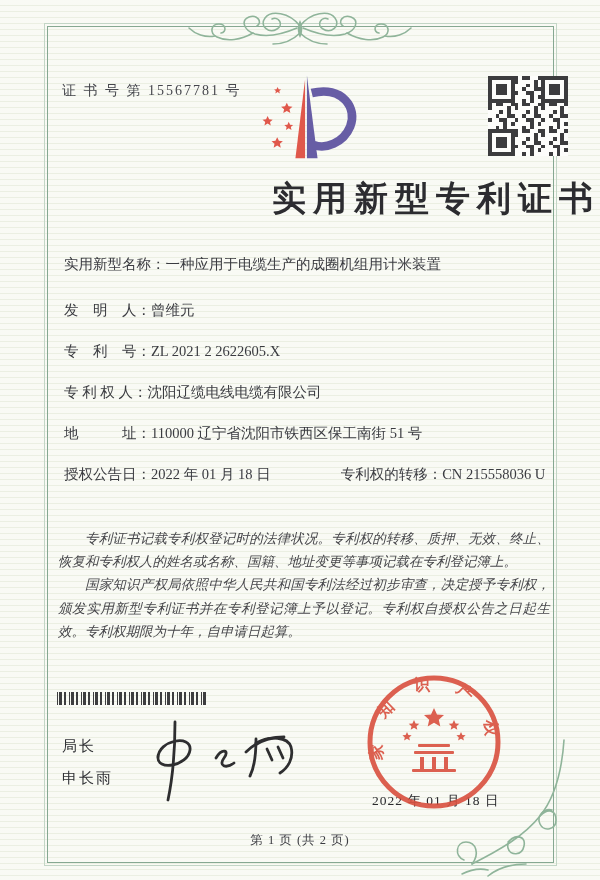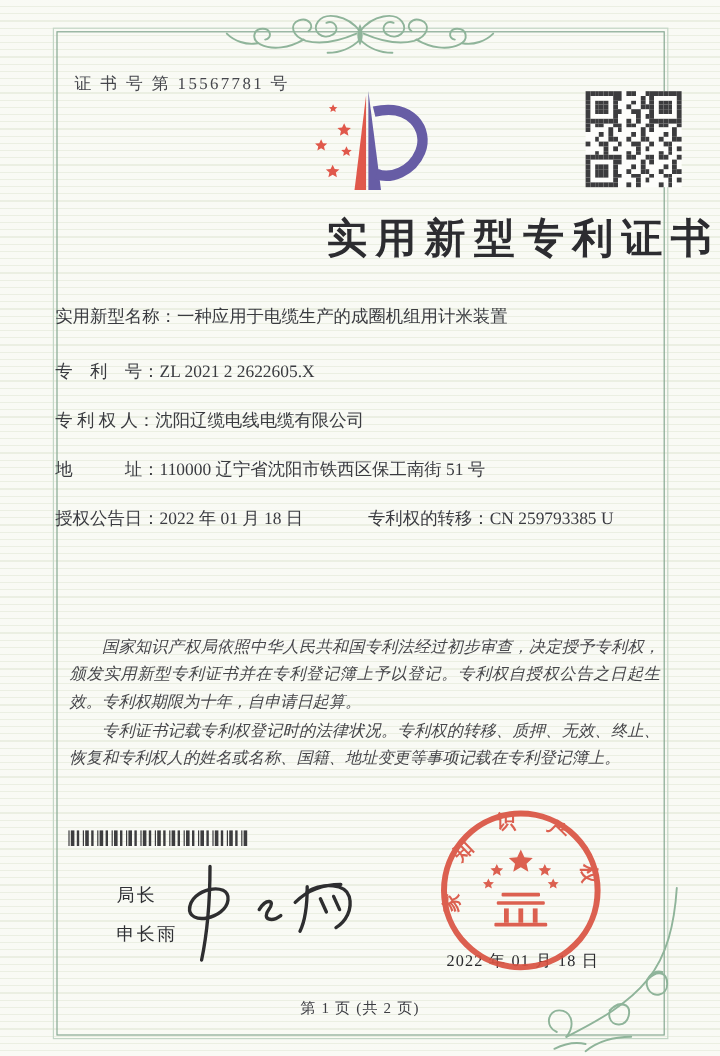--- a/index.html
+++ b/index.html
@@ -16,53 +16,53 @@
     border:1px solid var(--frame-green,#86a892);
     pointer-events:none;
   }
   .frame::after{
     content:"";position:absolute;inset:-4px;
     border:1px solid #c3d6c6;
   }
   .ornament-top{position:absolute;left:185px;top:0px;width:230px;height:50px;}
   .ornament-corner{position:absolute;right:28px;bottom:0px;width:120px;height:150px;}
   .cert-no{
-    position:absolute;left:62px;top:61px;font-size:14px;letter-spacing:2px;color:#45464c;
+    position:absolute;left:62px;top:82px;font-size:14px;letter-spacing:2px;color:#45464c;
   }
   .logo{position:absolute;left:248px;top:70px;width:116px;height:96px;}
   .qr{position:absolute;left:488px;top:76px;width:80px;height:80px;background:#fdfdfb;
       display:grid;grid-template-columns:repeat(21,1fr);grid-template-rows:repeat(21,1fr);}
   .qr i{display:block;}
   .qr i.on{background:#3c3c3e;}
   .title{
     position:absolute;left:0;top:176px;width:100%;text-align:right;
     font-size:34px;font-weight:bold;letter-spacing:7px;color:#2c2c30;
   }
   .fields{
-    position:absolute;left:46px;top:256px;width:500px;
+    position:absolute;left:64px;top:256px;width:500px;
     font-size:14.5px;line-height:1.2;
   }
   .field-row{margin-bottom:23.5px;white-space:nowrap;}
   .field-row.first{margin-bottom:29px;}
   .field-label{color:#3a3b40;}
   .field-value{color:#3a3b40;}
-  .grant-row{display:flex;}
+  .grant-row{display:flex;gap:16px;}
   .grant-pair.second{margin-left:54px;}
   .paragraphs{
     position:absolute;left:58px;top:527px;width:492px;
     font-size:13.5px;line-height:1.72;font-style:italic;color:#46464a;
     text-align:justify;
   }
   .paragraphs p{margin:0;text-indent:2em;}
   .barcode{
     position:absolute;left:57px;top:692px;height:13px;display:flex;align-items:stretch;
   }
   .barcode i{display:block;background:#3d3d3f;margin-right:2px;}
   .signer{position:absolute;left:62px;top:737px;font-size:15px;color:#2f3034;
-          font-family:Liberation Serif, serif;margin-left:35px;}
+          font-family:Liberation Serif, serif;}
   .signer .line{margin-bottom:13px;letter-spacing:2px;}
   .signature{position:absolute;left:128px;top:716px;width:200px;height:95px;}
   .seal{position:absolute;left:360px;top:668px;width:148px;height:148px;opacity:.9;}
   .seal-date{
     position:absolute;left:372px;top:792px;font-size:13.5px;letter-spacing:1px;color:#2a2a2e;
     z-index:0;
   }
   .seal-wrap{z-index:1;}
   .footer{
     position:absolute;left:0;top:832px;width:100%;text-align:center;
@@ -561,37 +561,40 @@
     <i></i>
   </div>
 
 <div class="title">实用新型专利证书</div>
 
 <div class="fields">
   <div class="field-row first">
     <span class="field-label">实用新型名称：</span><span class="field-value">一种应用于电缆生产的成圈机组用计米装置</span>
   </div>
   <div class="field-row">
+    <span class="field-label">发　明　人：</span><span class="field-value">曾维元</span>
+  </div>
+  <div class="field-row">
     <span class="field-label">专　利　号：</span><span class="field-value">ZL 2021 2 2622605.X</span>
   </div>
   <div class="field-row">
     <span class="field-label">专 利 权 人：</span><span class="field-value">沈阳辽缆电线电缆有限公司</span>
   </div>
   <div class="field-row">
     <span class="field-label">地　　　址：</span><span class="field-value">110000 辽宁省沈阳市铁西区保工南街 51 号</span>
   </div>
   <div class="field-row grant-row">
     <span class="grant-pair"><span class="field-label">授权公告日：</span><span class="field-value">2022 年 01 月 18 日</span></span>
-    <span class="grant-pair second"><span class="field-label">专利权的转移：</span><span class="field-value">CN 259793385 U</span></span>
+    <span class="grant-pair second"><span class="field-label">专利权的转移：</span><span class="field-value">CN 215558036 U</span></span>
   </div>
 </div>
 
 <div class="paragraphs">
+  <p>专利证书记载专利权登记时的法律状况。专利权的转移、质押、无效、终止、恢复和专利权人的姓名或名称、国籍、地址变更等事项记载在专利登记簿上。</p>
   <p>国家知识产权局依照中华人民共和国专利法经过初步审查，决定授予专利权，颁发实用新型专利证书并在专利登记簿上予以登记。专利权自授权公告之日起生效。专利权期限为十年，自申请日起算。</p>
-  <p>专利证书记载专利权登记时的法律状况。专利权的转移、质押、无效、终止、恢复和专利权人的姓名或名称、国籍、地址变更等事项记载在专利登记簿上。</p>
 </div>
 
 <div class="barcode">
     <i style="width: 1px; margin-right: 1px;"></i>
     <i style="width: 3px; margin-right: 2px;"></i>
     <i style="width: 2px; margin-right: 3px;"></i>
     <i style="width: 1px; margin-right: 1px;"></i>
     <i style="width: 3px; margin-right: 2px;"></i>
     <i style="width: 2px; margin-right: 3px;"></i>
     <i style="width: 1px; margin-right: 1px;"></i>

